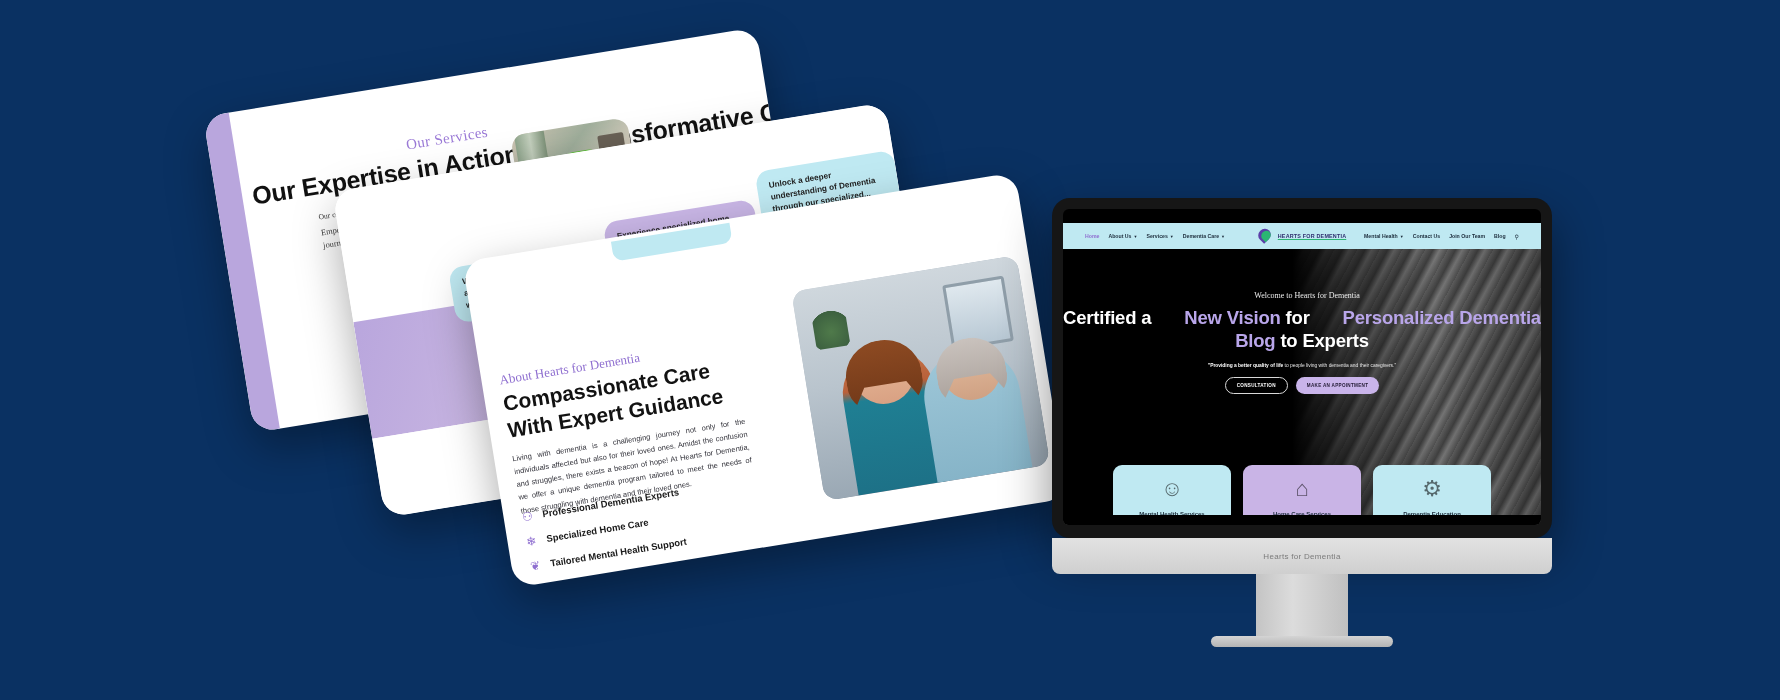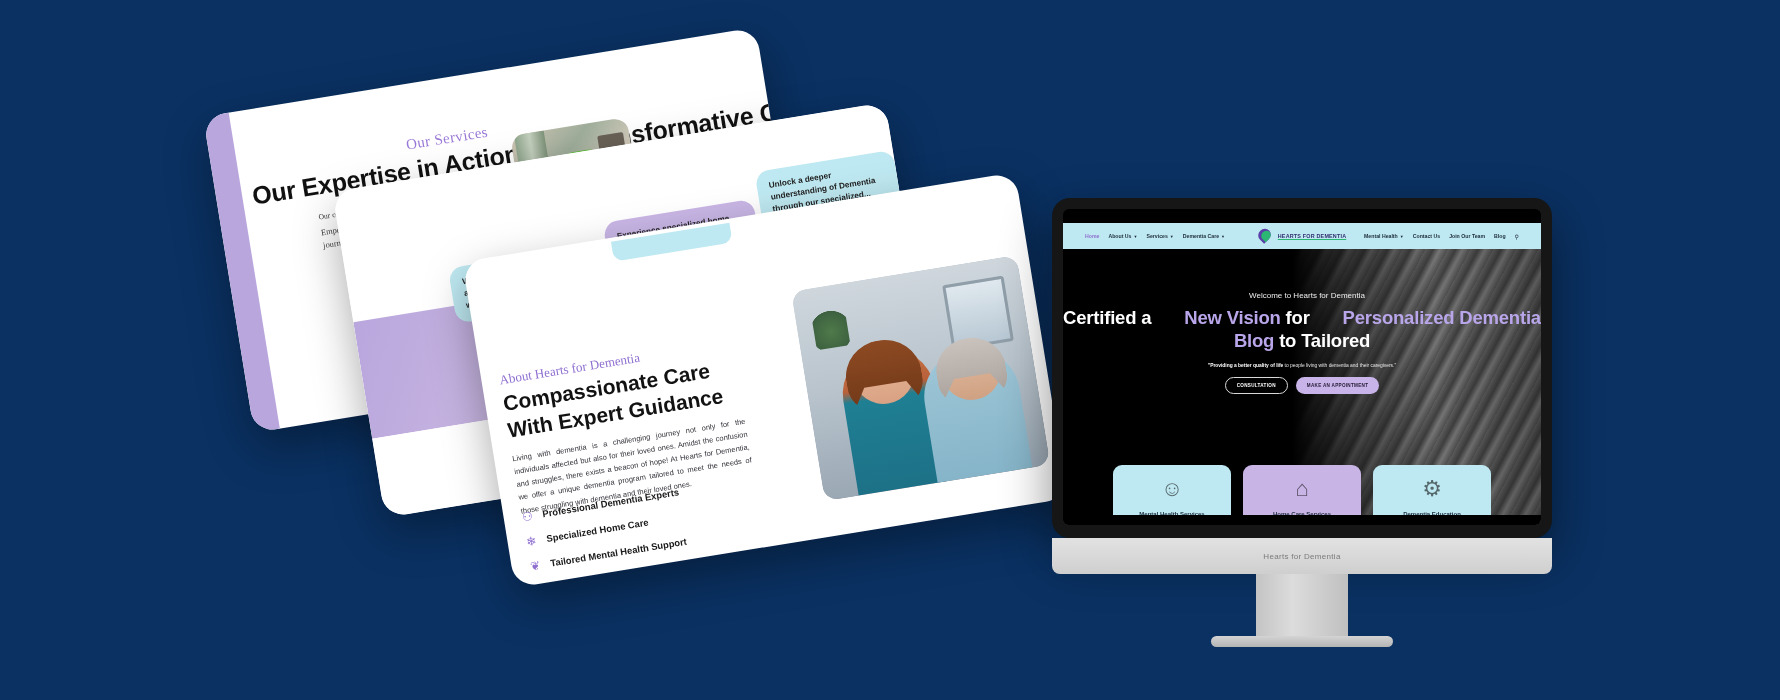--- a/index.html
+++ b/index.html
@@ -295,21 +295,21 @@
   .hero {
     position: absolute; left: 0; right: 0; top: 40px; bottom: 0;
     background:
       linear-gradient(90deg, #000 0%, #000 48%, rgba(0,0,0,.55) 60%, rgba(0,0,0,.15) 78%, rgba(0,0,0,.35) 100%),
       repeating-linear-gradient(118deg, #6e6e6e 0px, #4a4a4a 7px, #8a8a8a 13px, #5c5c5c 20px),
       #2a2a2a;
   }
   .hero-inner { position: absolute; inset: 0; text-align: center; }
   .hero-welcome {
     margin-top: 42px;
-    font-family: Liberation Sans, sans-serif;
+    font-family: Liberation Serif, serif;
     font-size: 8px; color: #ececec; padding-left: 10px;
   }
   .hero-h1 {
     margin-top: 7px; font-size: 18.5px; font-weight: 700; line-height: 1.22;
     color: #ffffff; letter-spacing: -.2px;
   }
   .hero-h1 .pp { color: #b9a6ea; margin-left: 28px; }
   .hero-sub {
     margin-top: 11px; font-size: 4.9px; color: #e6e6e6;
   }
@@ -473,21 +473,21 @@
               <span>Blog</span>
             </div>
             <span class="search-ico">⚲</span>
           </div>
         </div>
 
         <div class="hero">
           <div class="hero-inner">
             <div class="hero-welcome">Welcome to Hearts for Dementia</div>
             <div class="hero-h1">
-              <span>Certified a </span><span class="pp">New Vision</span><span> for </span><span class="pp">Personalized Dementia Blog</span><span> to Tailored</span>
+              <span>Certified a </span><span class="pp">New Vision</span><span> for </span><span class="pp">Personalized Dementia Blog</span><span> to Experts</span>
             </div>
             <div class="hero-sub">
               <b>"Providing a better quality of life</b><span> to people living with dementia and their caregivers."</span>
             </div>
             <div class="hero-btns">
               <button class="btn-outline">CONSULTATION</button>
               <button class="btn-fill">MAKE AN APPOINTMENT</button>
             </div>
           </div>
 

